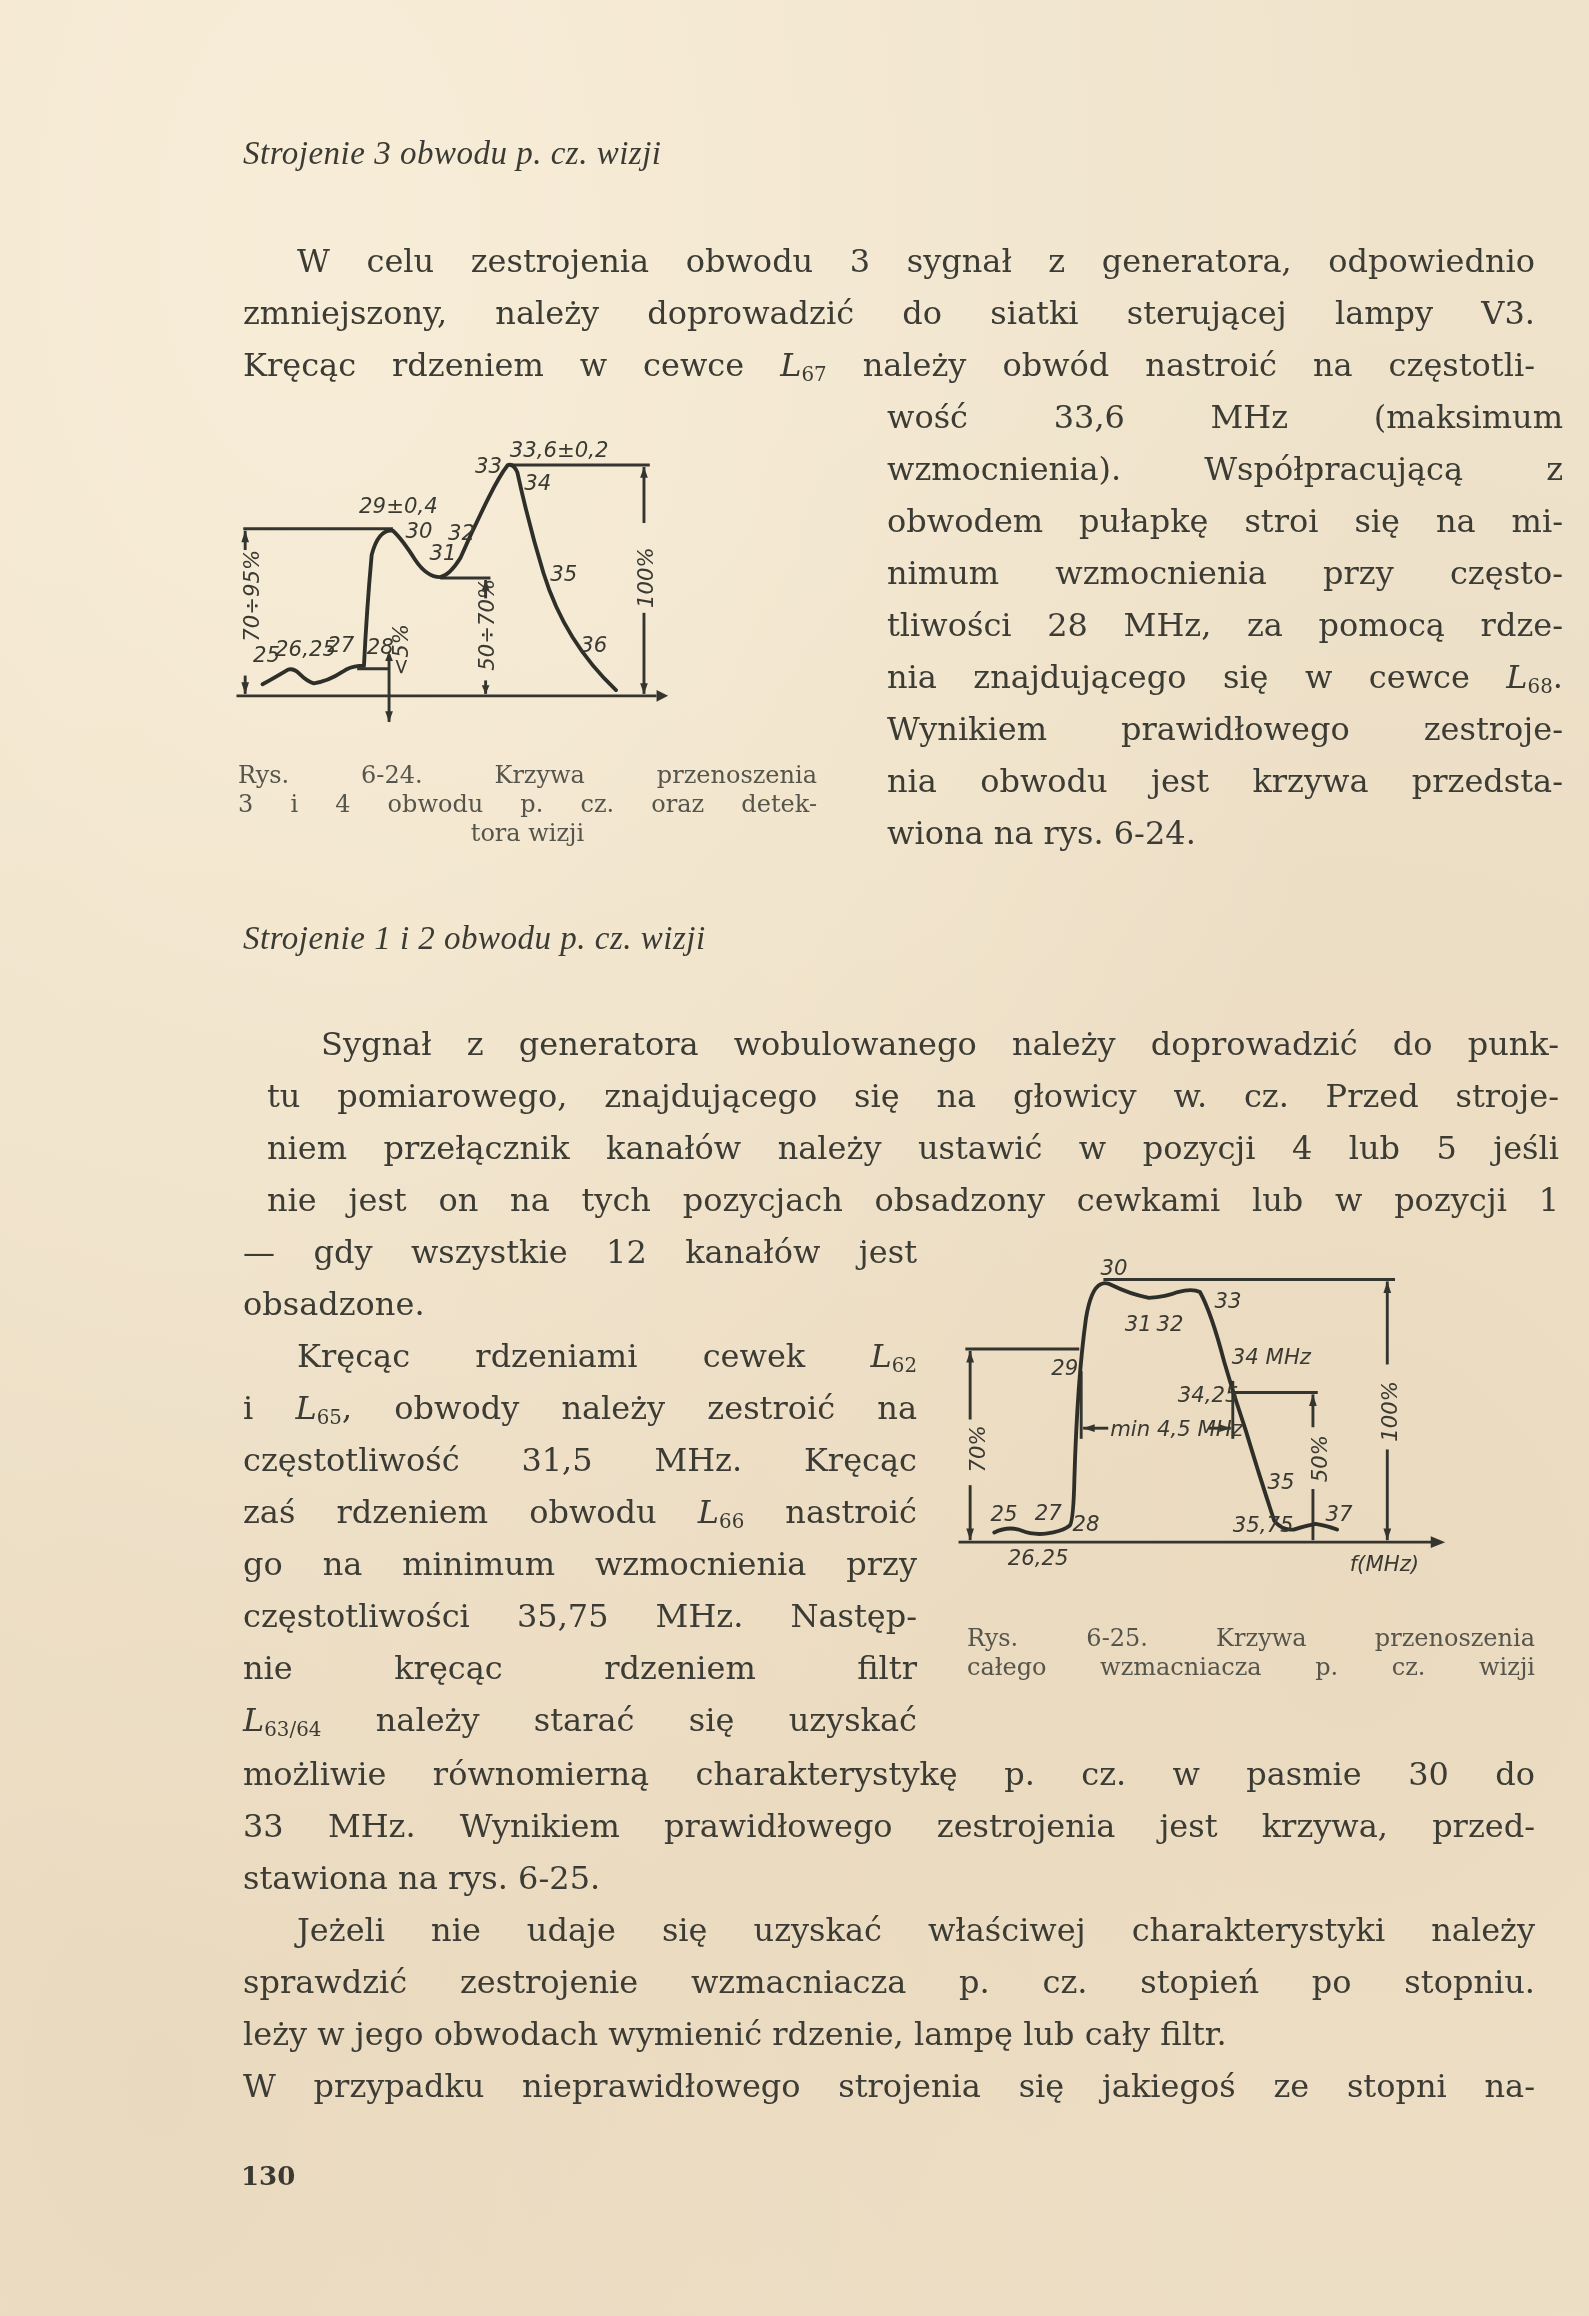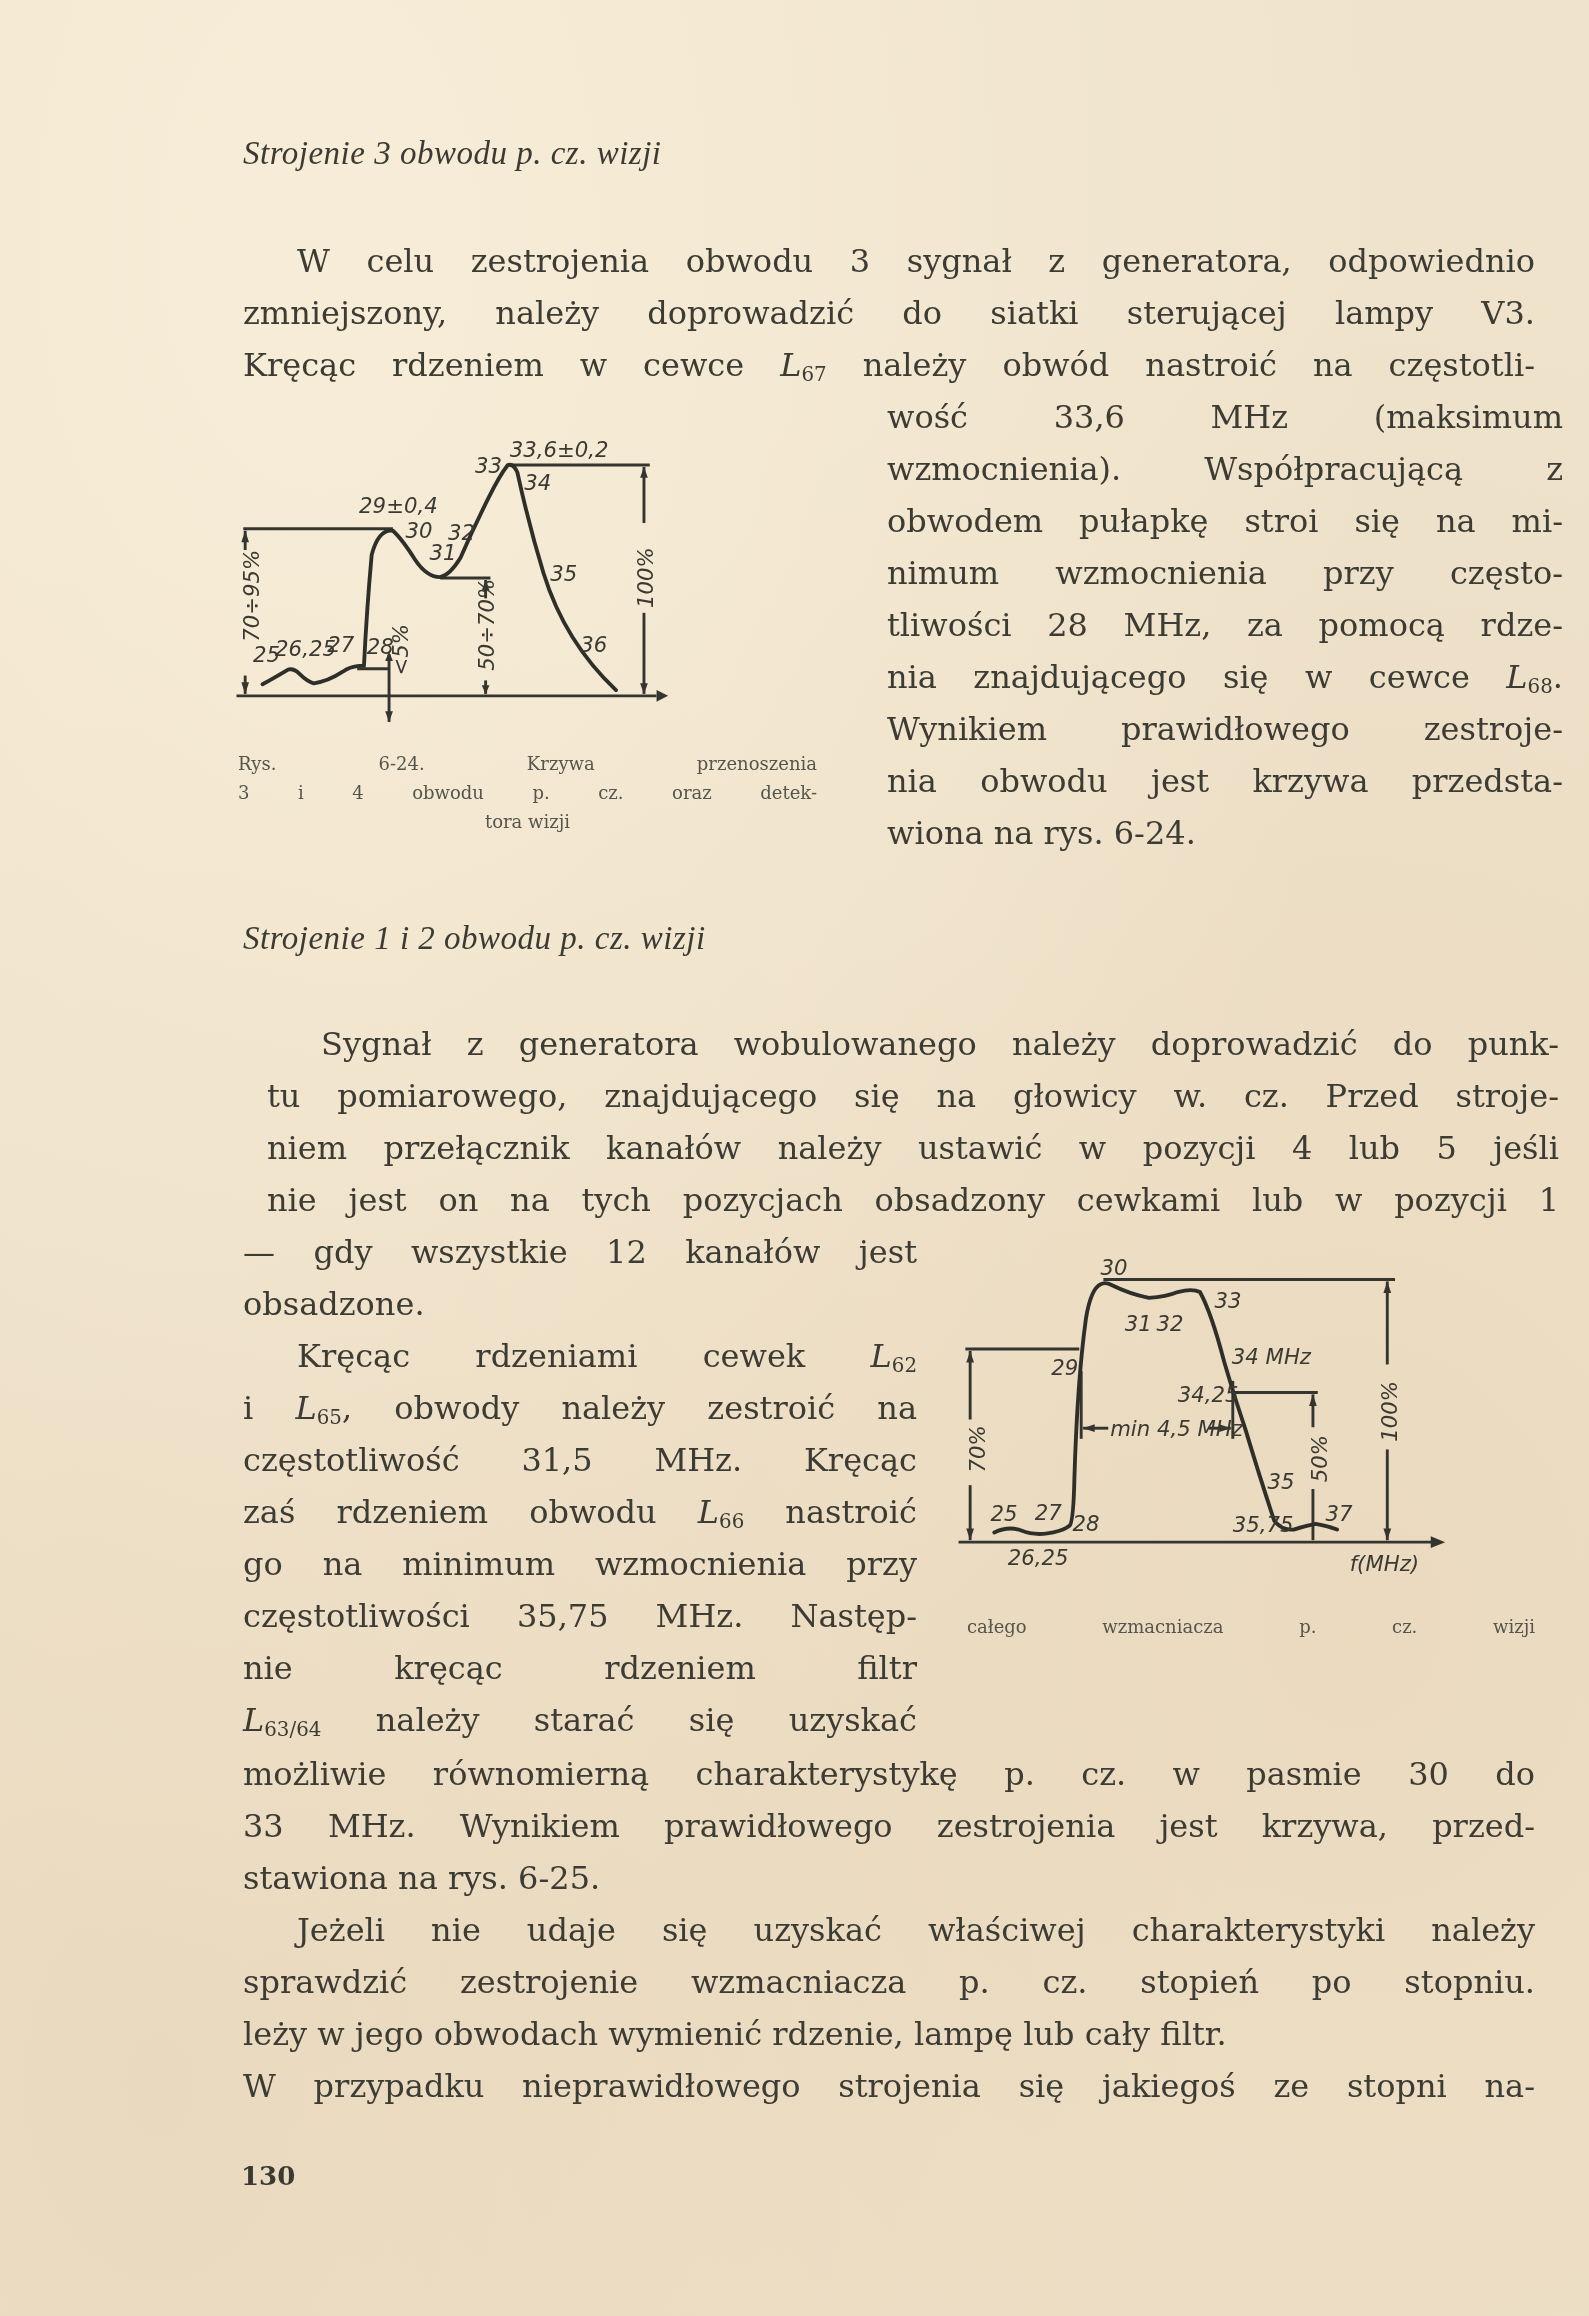--- a/index.html
+++ b/index.html
@@ -12,21 +12,21 @@
       radial-gradient(ellipse at 10% 90%, rgba(220,195,160,0.30), rgba(0,0,0,0) 55%);
     color:#3a3a33;
     font-family:"DejaVu Serif", "Liberation Serif", serif;
   }
   .abs { position:absolute; }
   .heading { font-family:"Liberation Serif", serif; font-style:italic; font-size:33px; letter-spacing:0.5px; color:#3b3b34; }
   .para { font-size:32px; line-height:52px; text-align:justify; text-align-last:left; color:#3c3c35; }
   .para .line { display:block; white-space:nowrap; }
   .just { text-align:justify; text-align-last:justify; }
   .line.jl { text-align:justify; text-align-last:justify; }
-  .caption { font-family:"DejaVu Serif", serif; font-size:18px; line-height:29px; color:#55554c; }
+  .caption { font-family:"DejaVu Serif", serif; font-size:24px; line-height:29px; color:#55554c;margin-top:12px; }
   .fig-label { font-family:"DejaVu Sans", sans-serif; font-style:italic; font-size:22px; fill:#3a3a33; }
   .fig-line { stroke:#353530; stroke-width:3; fill:none; }
   .fig-curve { stroke:#2f2f2a; stroke-width:4; fill:none; stroke-linecap:round; stroke-linejoin:round; }
   sub { font-size:0.62em; vertical-align:-0.25em; line-height:0; }
   .Lsym { font-style:italic; }
   .pagenum { font-family:"DejaVu Serif", serif; font-size:26px; font-weight:bold; color:#3a3a33; }
 </style>
 </head>
 <body>
 
@@ -186,17 +186,18 @@
   <text class="fig-label" x="333" y="262">35</text>
   <text class="fig-label" x="297" y="306">35,75</text>
   <text class="fig-label" x="393" y="295">37</text>
   <text class="fig-label" transform="translate(40,245) rotate(-90)">70%</text>
   <text class="fig-label" transform="translate(395,255) rotate(-90)">50%</text>
   <text class="fig-label" transform="translate(467,213) rotate(-90)">100%</text>
   <text class="fig-label" x="418" y="347">f(MHz)</text>
 </svg>
 
 <div class="abs caption" style="left:967px; top:1612px; width:568px;">
+  <div class="just">Rys. 6-25. Krzywa przenoszenia</div>
   <div class="just">całego wzmacniacza p. cz. wizji</div>
 </div>
 
 <div class="abs pagenum" style="left:241px; top:2161px;">130</div>
 
 
 </body></html>

